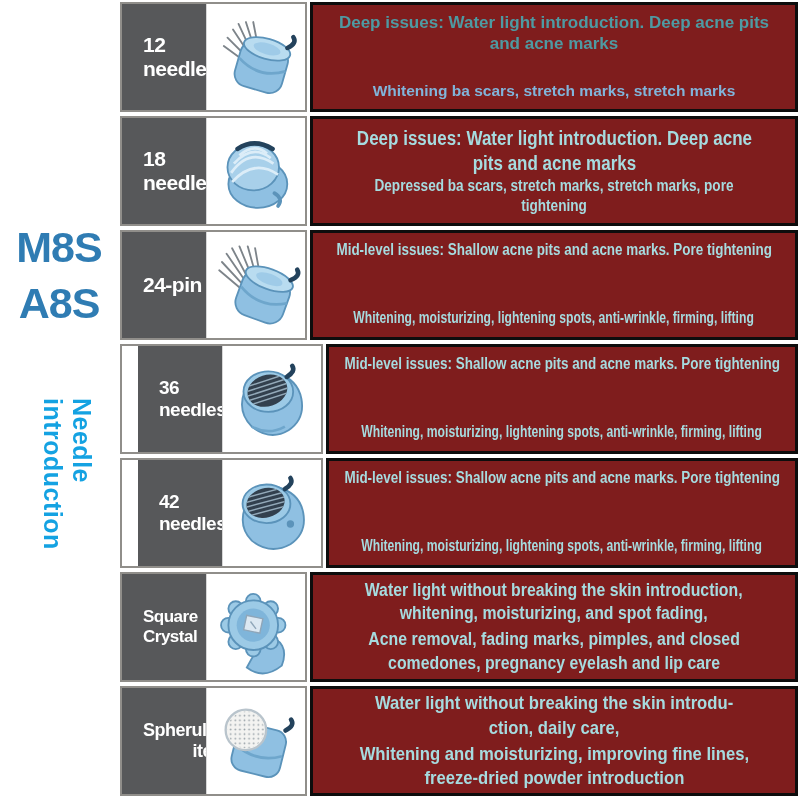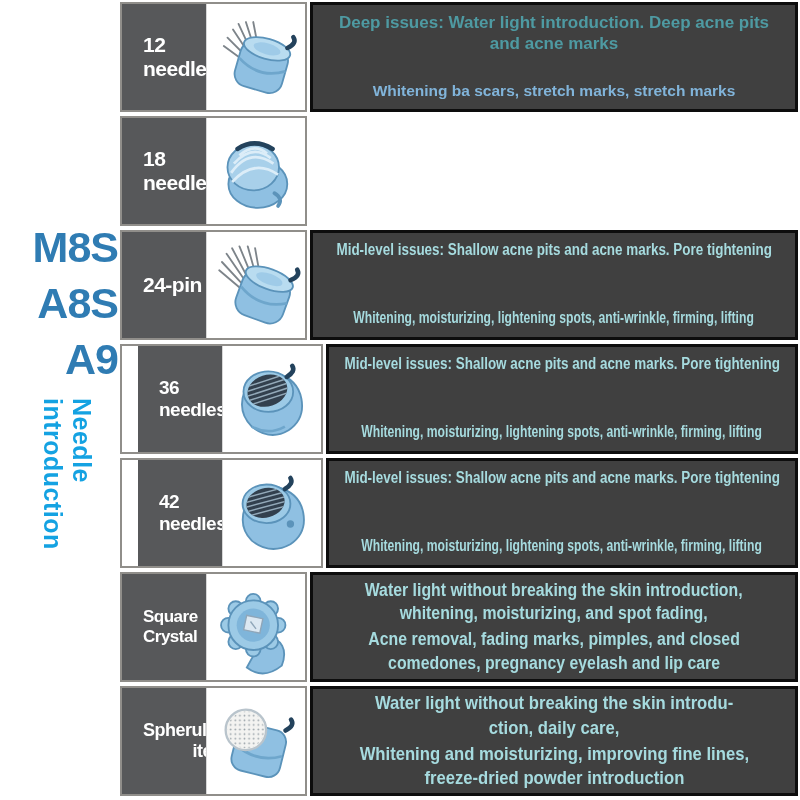--- a/index.html
+++ b/index.html
@@ -2,36 +2,36 @@
 <html><head>
 <meta charset="utf-8">
 <style>
   * { box-sizing: border-box; margin: 0; padding: 0; }
   html, body { width: 800px; height: 800px; }
   body { font-family: "Liberation Sans", sans-serif; background: #ffffff; }
   .canvas { position: relative; width: 800px; height: 800px; overflow: hidden; background: #fff; }
 
   
   .sidebar { position: absolute; left: 0; top: 0; width: 118px; height: 800px; }
-  .models { position: absolute; top: 220px; left: 0; width: 118px; text-align: right;
+  .models { position: absolute; top: 220px; left: 0; width: 118px; text-align: center;
             font-weight: 700; font-size: 43px; line-height: 1.3; letter-spacing: -1px; }
   .vlabel { position: absolute; top: 398px; left: 38px; height: 220px;
             writing-mode: vertical-rl; font-weight: 700; font-size: 25px; letter-spacing: 0.5px; }
 
   
   .rows { position: absolute; left: 120px; top: 2px; width: 678px; }
   .row { display: flex; height: 110px; margin-bottom: 4px; }
   .left-unit { display: flex; border: 2px solid #908e8a; background: #fff; height: 110px; }
   .label-box { width: 84px; background: #57585a; color: #ffffff; display: flex; align-items: center;
                padding-left: 21px; font-weight: 700; white-space: pre-line; line-height: 1.15;
                letter-spacing: -0.5px; }
   .img-box { width: 99px; background: #ffffff; display: flex; align-items: center;
              justify-content: center; border-left: 1px solid #d7d7d7; }
   .img-box svg { width: 92px; height: 98px; }
-  .text-box { flex: 1; margin-left: 3px; background: #404040; border: 3px solid #0d0d0d;
+  .text-box { flex: 1; margin-left: 3px; background: #7f1d1d; border: 3px solid #0d0d0d;
               font-weight: 700; display: flex; flex-direction: column; align-items: center;
               overflow: hidden; }
   .tb-between { justify-content: space-between; padding: 7px 4px 9px; }
   .tb-center  { justify-content: center; padding: 2px 4px; gap: 2px; }
   .tline { white-space: pre-line; text-align: center; transform-origin: 50% 50%; line-height: 1.25; }
 
   
   .lb-lg { font-size: 21px; }
   .lb-md { font-size: 19px; margin-left: 16px; }
   .lb-sq { font-size: 17px; }
@@ -48,21 +48,20 @@
 </style>
 </head>
 <body>
 
 <div class="canvas">
 
   <div class="sidebar">
     <div class="models" style="color: rgb(47, 124, 179);">
       <div>M8S</div>
       <div>A8S</div>
-      <div>A9</div>
     </div>
     <div class="vlabel" style="color: rgb(20, 162, 226);">Needle introduction</div>
   </div>
 
   <div class="rows">
 
     <div class="row">
       <div class="left-unit">
         <div class="label-box lb-lg">12
 needles</div>
@@ -104,20 +103,25 @@
             <g fill="none" stroke="#dcEDf8" stroke-width="3">
               <path d="M23 52 q20 -28 46 -10"></path>
                 <path d="M26 42 q20 -22 40 -6"></path>
               <path d="M32 33 q16 -14 30 -2"></path>
                 <path d="M24 62 q24 -26 50 -8"></path>
             </g>
             <path d="M30 26 q18 -12 38 0" stroke="#23425c" stroke-width="5" fill="none" stroke-linecap="round"></path>
             <path d="M70 74 q10 6 4 14" stroke="#5b93ba" stroke-width="4" fill="none" stroke-linecap="round"></path>
           </svg>
         </div>
+      </div>
+      <div class="text-box tb-between">
+        <div class="tline r2-l1" style="color: rgb(166, 219, 223);">Deep issues: Water light introduction. Deep acne
+pits and acne marks</div>
+        <div class="tline r2-l2" style="color: rgb(166, 219, 223);">Depressed ba scars, stretch marks, stretch marks, pore tightening</div>
       </div>
     </div>
 
     <div class="row">
       <div class="left-unit">
         <div class="label-box lb-lg">24-pin</div>
         <div class="img-box">
           <svg viewBox="0 0 100 100">
             <g stroke="#7d848a" stroke-width="2" stroke-linecap="round">
               <line x1="24" y1="10" x2="42" y2="44"></line>

